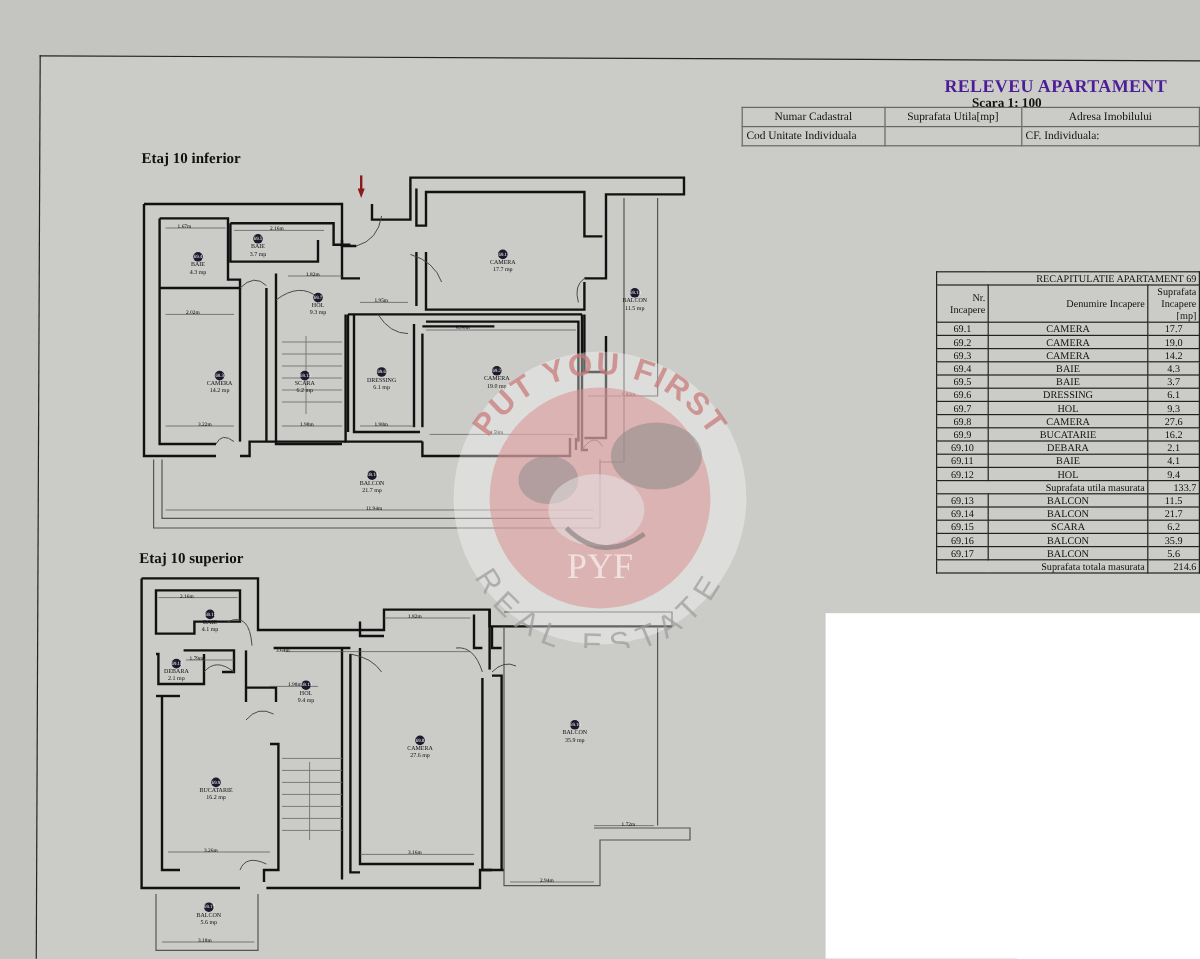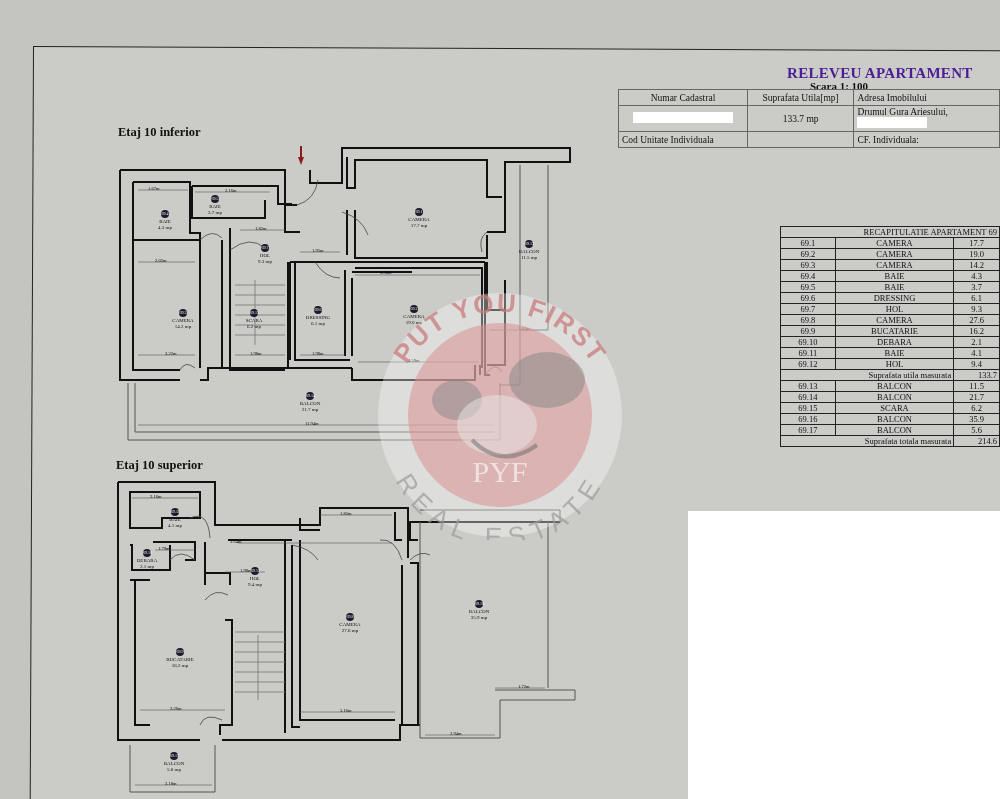--- a/index.html
+++ b/index.html
@@ -28,26 +28,21 @@
 <div class="sheet"></div>
 
 <div class="abs title">RELEVEU APARTAMENT</div>
 <div class="abs scale">Scara 1: 100</div>
 
 <table class="info">
   <tbody>
       <tr>
     <td style="width:132px;text-align:center">Numar Cadastral</td>
     <td style="width:128px;text-align:center">Suprafata Utila[mp]</td>
-    <td style="width:170px;text-align:left">Adresa Imobilului</td>
-  </tr>
-  <tr>
-    <td style="text-align:center"><span class="redact" style="width:100px"></span></td>
-    <td style="text-align:center">133.7 mp</td>
-    <td><span>Drumul Gura Ariesului,</span> <span class="redact" style="width:70px"></span></td>
+    <td style="width:170px;text-align:center">Adresa Imobilului</td>
   </tr>
   <tr>
     <td>Cod Unitate Individuala</td>
     <td></td>
     <td>CF. Individuala:</td>
   </tr>
 </tbody>
   </table>
 
 <div class="abs etaj" style="left:118px;top:125px">Etaj 10 inferior</div>
@@ -226,20 +221,25 @@
 <div class="label" style="left:160px;top:648px;width:40px"><span class="num">69.9</span><span>BUCATARIE</span><br><span>16.2 mp</span></div>
 <div class="label" style="left:330px;top:613px;width:40px"><span class="num">69.8</span><span>CAMERA</span><br><span>27.6 mp</span></div>
 <div class="label" style="left:460px;top:600px;width:38px"><span class="num">69.16</span><span>BALCON</span><br><span>35.9 mp</span></div>
 <div class="label" style="left:156px;top:752px;width:36px"><span class="num">69.17</span><span>BALCON</span><br><span>5.6 mp</span></div>
 
 <table class="recap">
   <tbody>
       <tr class="hdr">
         <td colspan="3">RECAPITULATIE APARTAMENT 69</td>
       </tr>
+  <tr class="hdr">
+    <td style="width:38px;height:30px;line-height:10px">Nr. Incapere</td>
+    <td>Denumire Incapere</td>
+    <td style="width:38px;line-height:10px">Suprafata Incapere [mp]</td>
+  </tr>
   <tr>
         <td>69.1</td>
         <td>CAMERA</td>
         <td>17.7</td>
       </tr>
   <tr>
         <td>69.2</td>
         <td>CAMERA</td>
         <td>19.0</td>
       </tr>

